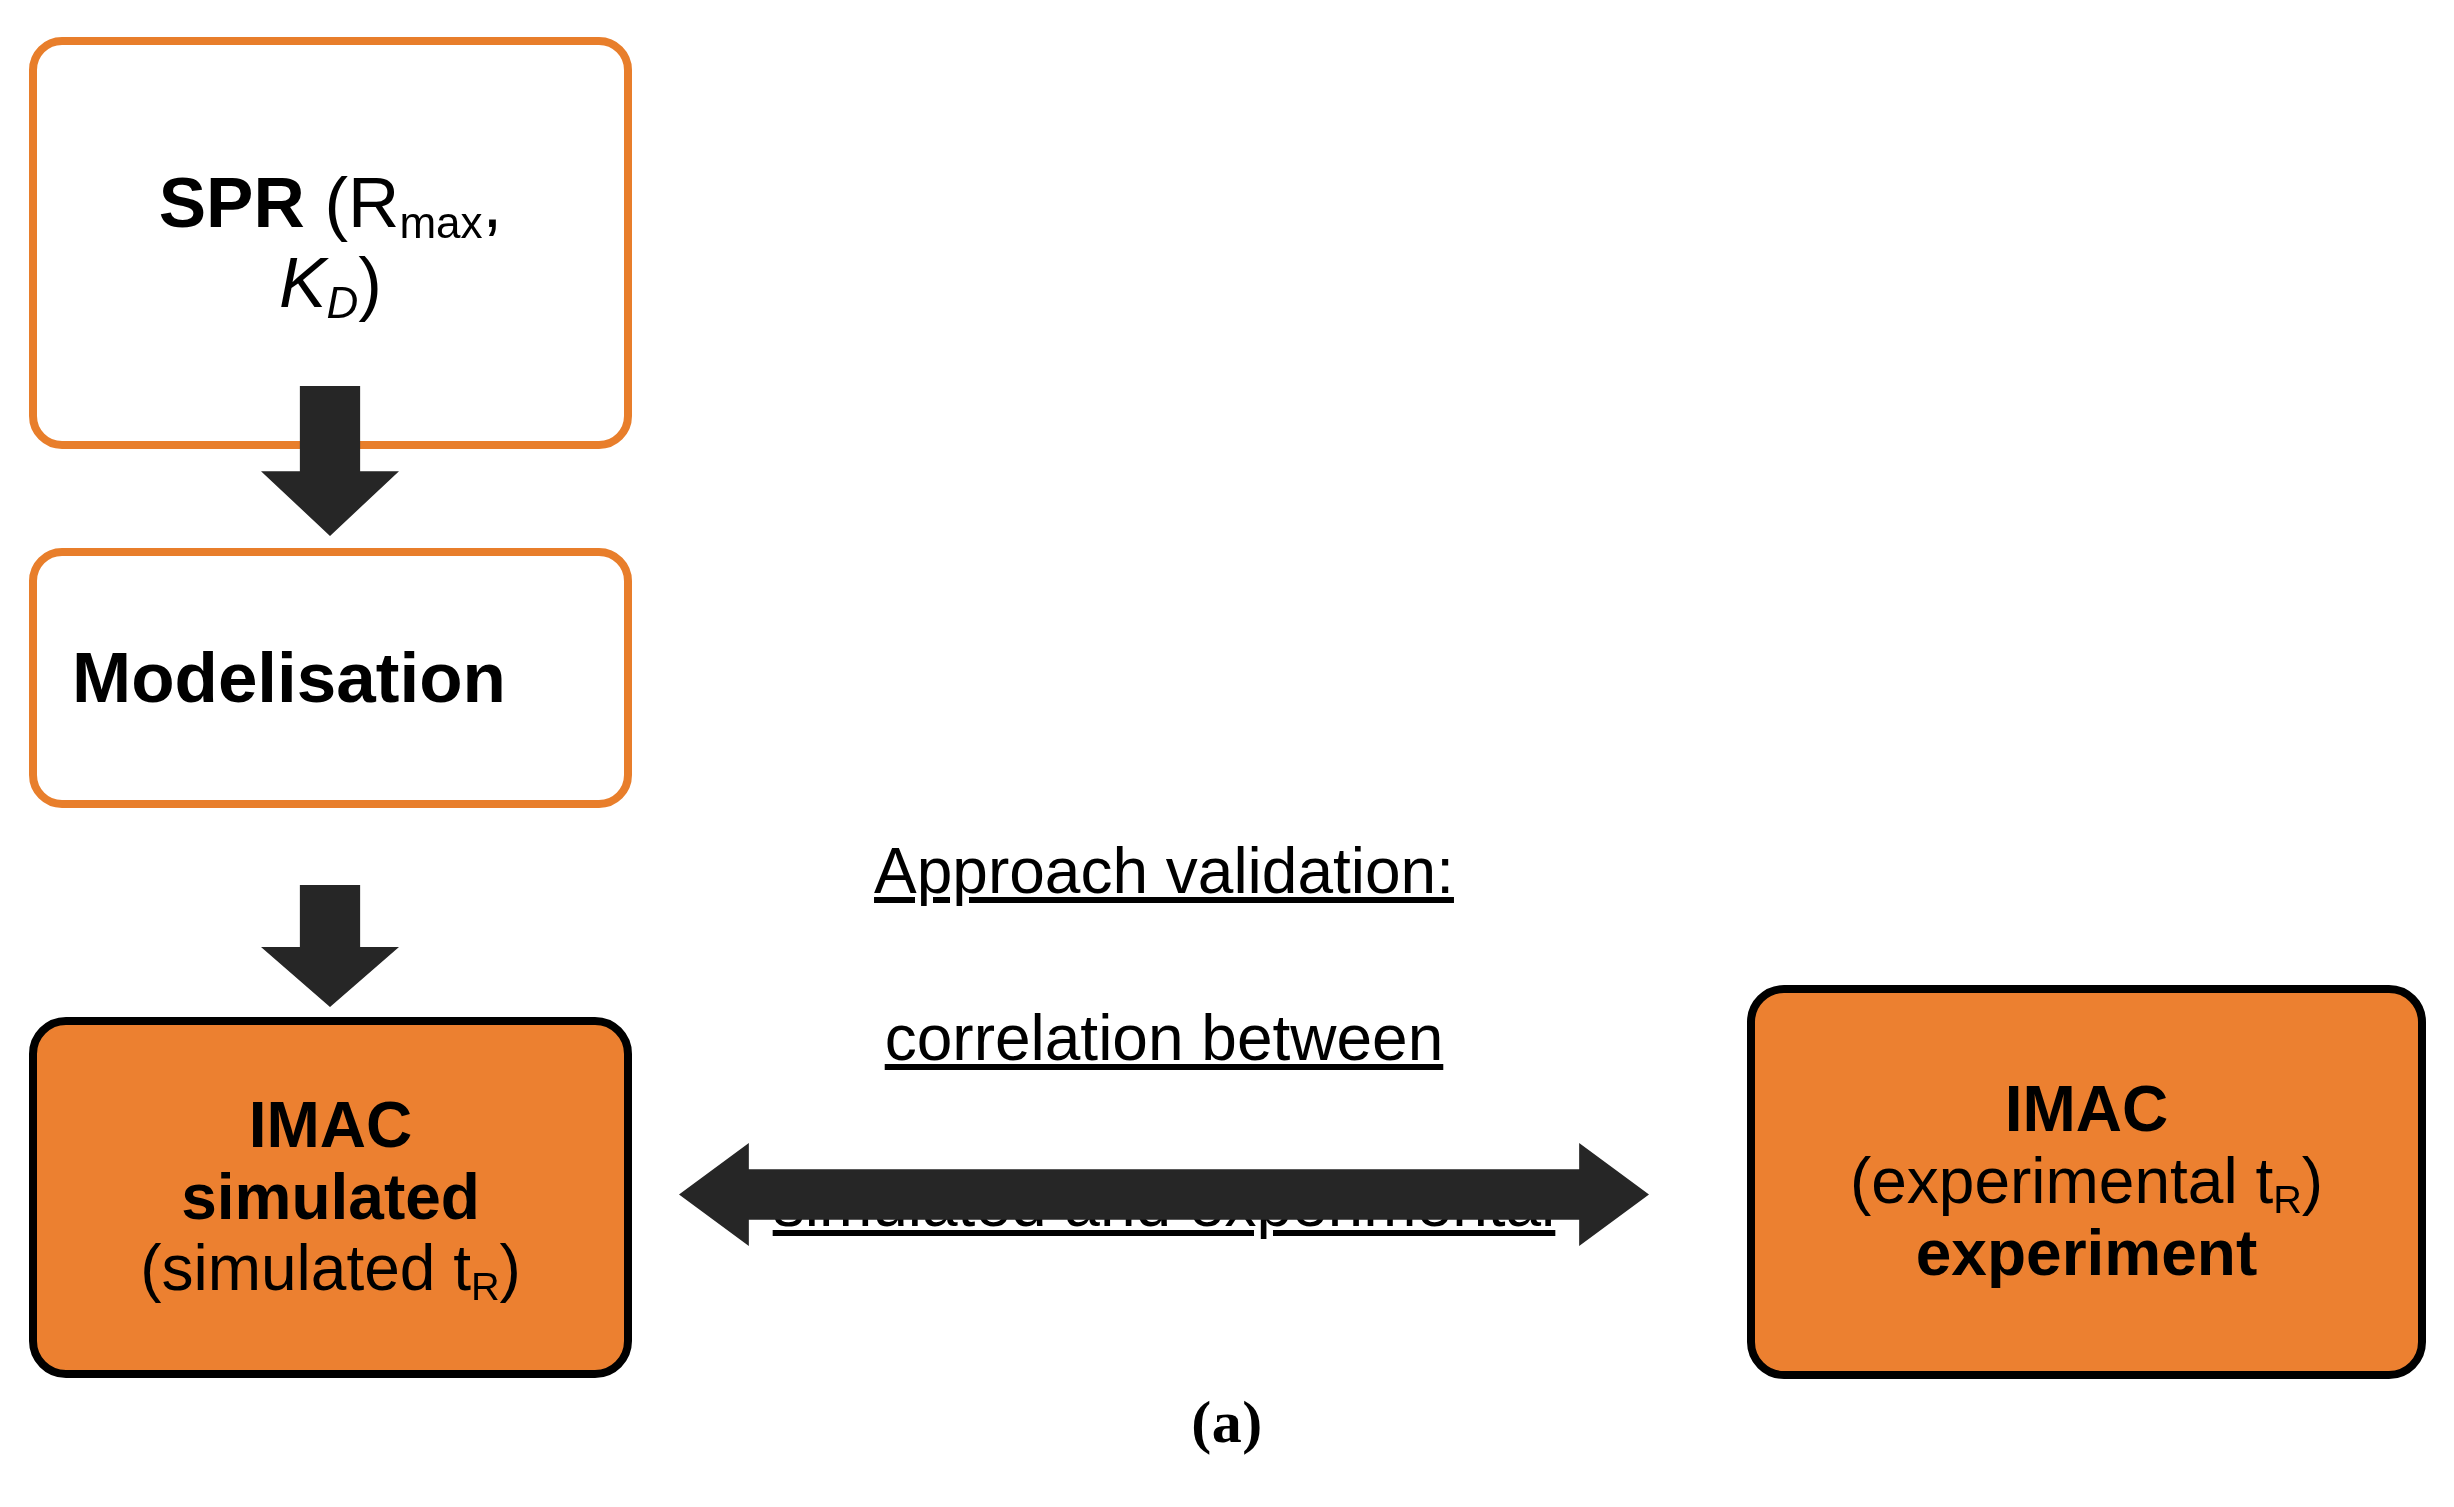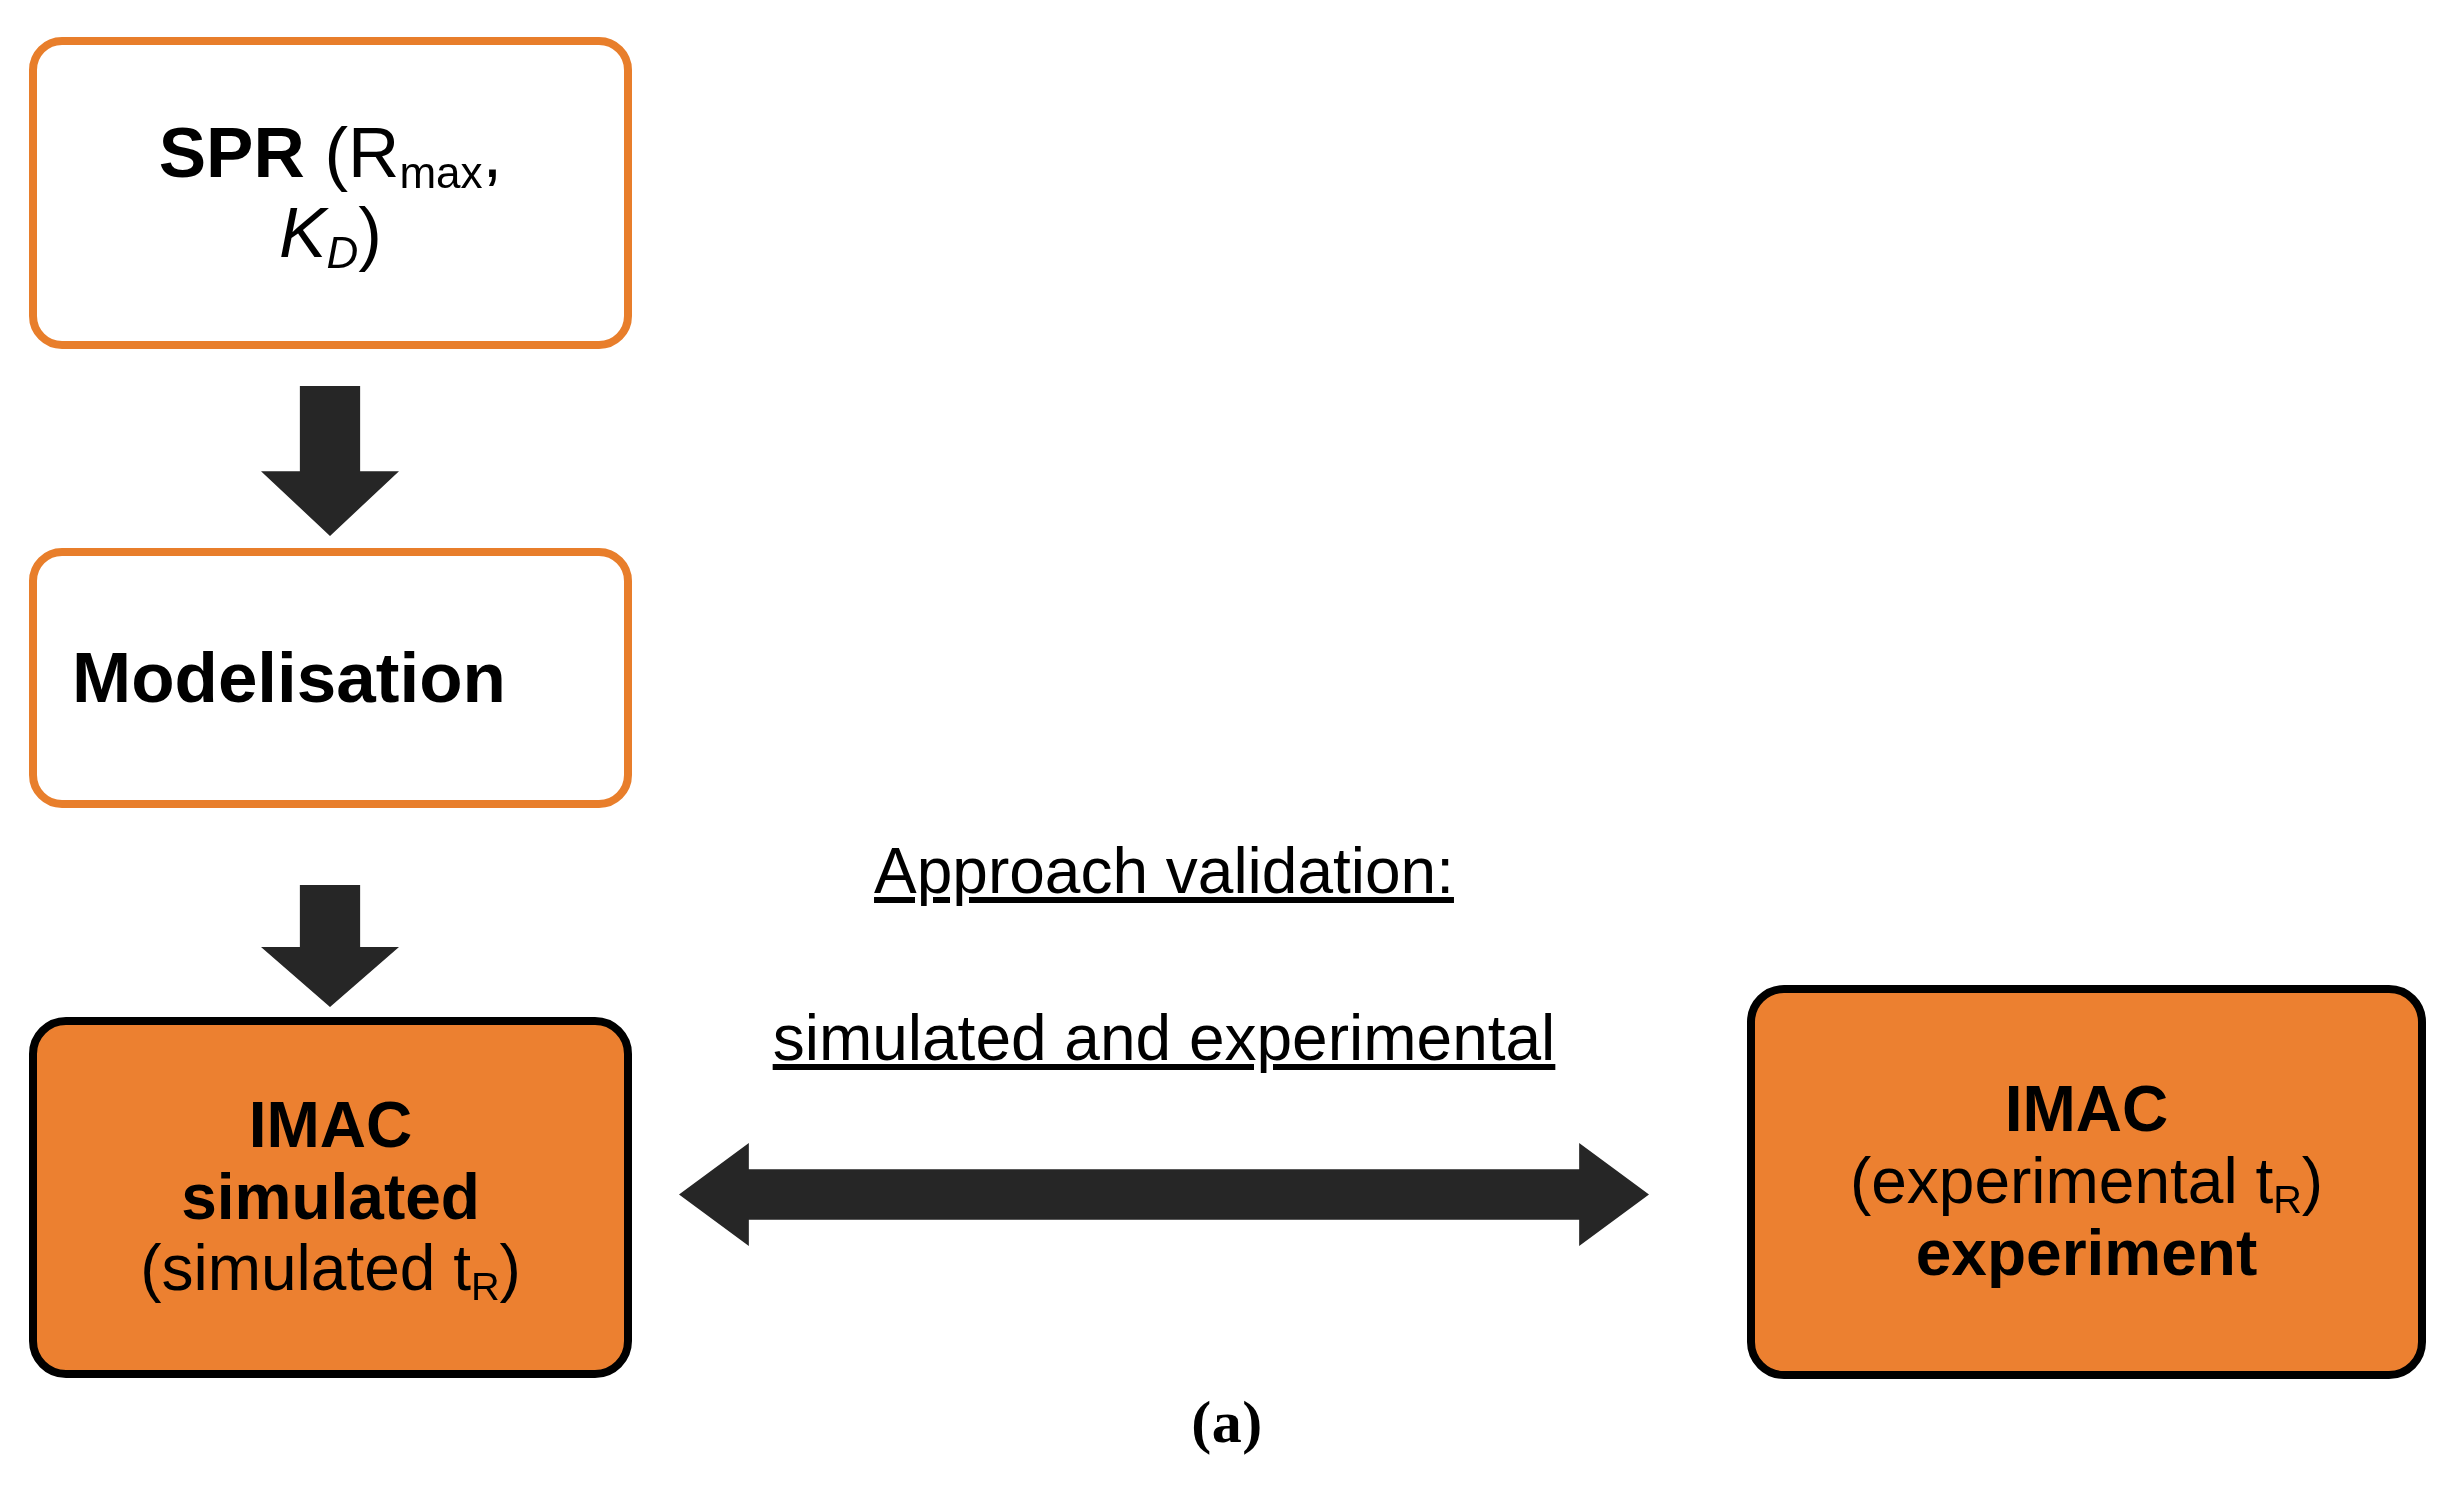--- a/index.html
+++ b/index.html
@@ -39,21 +39,21 @@
   }
   
   .node-filled {
     background: #EC8030;
     border: 8.7px solid #000000;
     border-radius: 37px;
     text-align: right;
   }
 
   
-  #box-spr      { left: 29px;  top: 37px;   width: 603px; height: 312px; }
+  #box-spr      { left: 29px;  top: 37px;   width: 603px; height: 412px; }
   #box-model    { left: 29px;  top: 548px;  width: 603px; height: 260px; }
   #box-sim      { left: 29px;  top: 1017px; width: 603px; height: 361px; }
   #box-exp      { left: 1747px; top: 985px; width: 679px; height: 394px; }
 
   
   .t-bold   { font-weight: bold; }
   .t-reg    { font-weight: normal; }
   .t-ital   { font-style: italic; }
   .fs-spr   { font-size: 71px; }
   .fs-model { font-size: 71px; }
@@ -126,20 +126,21 @@
   </div>
 
   <div class="node node-filled fs-imac" id="box-sim">
     <span class="line t-bold">IMAC</span>
     <span class="line t-bold">simulated</span>
     <span class="line t-reg"><span>(simulated t</span><sub>R</sub><span>)</span></span>
   </div>
 
   <div id="centre-text">
     <span class="line">Approach validation:</span>
+    <span class="line">correlation between</span>
     <span class="line">simulated and experimental</span>
   </div>
 
   <div id="arrow-double">
     <svg viewBox="0 0 1000 106" width="970" height="103" preserveAspectRatio="none">
       <polygon points="0,53 72,0 72,27 928,27 928,0 1000,53 928,106 928,79 72,79 72,106" fill="#262626"></polygon>
     </svg>
   </div>
 
   <div class="node node-filled fs-imac" id="box-exp">

